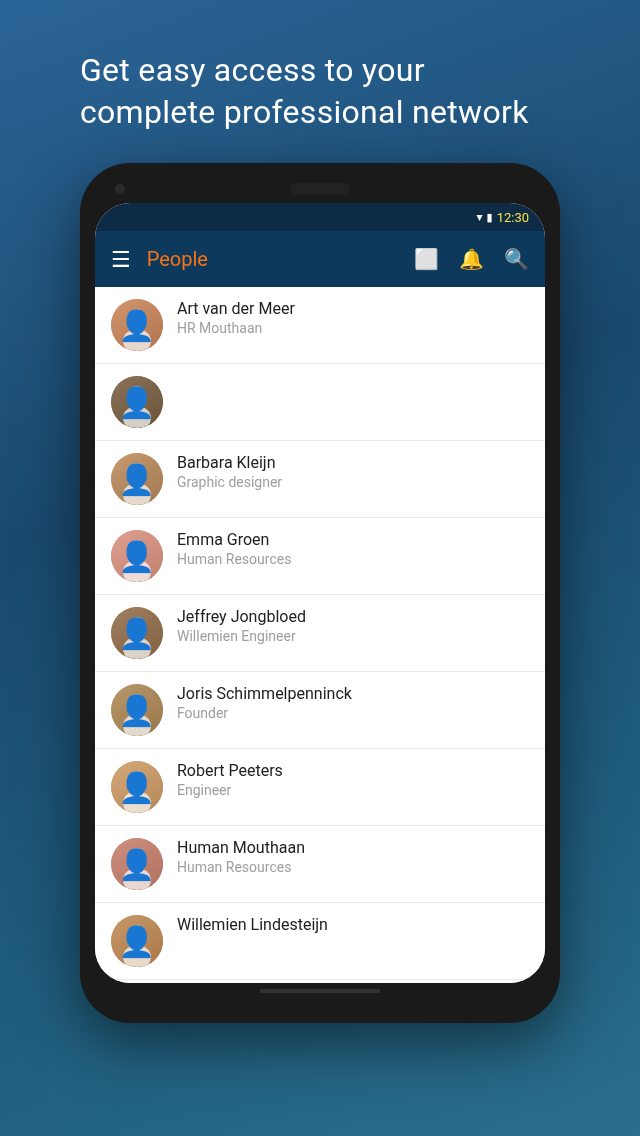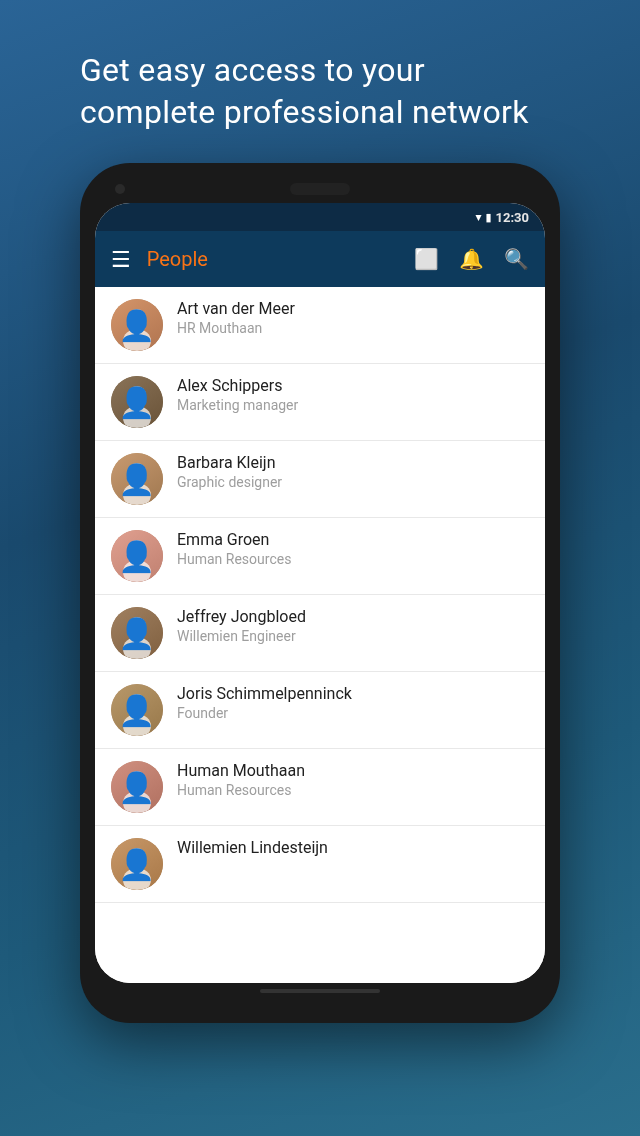--- a/index.html
+++ b/index.html
@@ -80,23 +80,23 @@
       background: #0d2b45;
       height: 28px;
       display: flex;
       justify-content: flex-end;
       align-items: center;
       padding: 0 16px;
       gap: 6px;
     }
 
     .status-time {
-      color: #e5e5e5;
+      color: #fde047;
       font-size: 13px;
-      font-weight: 700;
+      font-weight: 400;
     }
 
     .status-icons {
       display: flex;
       align-items: center;
       gap: 4px;
     }
 
     .wifi-icon {
       color: white;
@@ -283,24 +283,20 @@
         </div>
         <div class="person-item">
           <div class="avatar av2">
             <div class="face" style="background: linear-gradient(145deg, rgb(138, 115, 88), rgb(106, 83, 56)); display: flex; align-items: center; justify-content: center;">
               <svg width="52" height="52" viewBox="0 0 52 52">
                 <circle cx="26" cy="19" r="9" fill="rgba(255,255,255,0.7)"></circle>
                 <ellipse cx="26" cy="42" rx="14" ry="12" fill="rgba(255,255,255,0.7)"></ellipse>
               </svg>
             </div>
           </div>
-          <div class="person-info">
-            <span class="person-name">Alex Schippers</span>
-            <span class="person-role">Marketing manager</span>
-          </div>
         </div>
         <div class="person-item">
           <div class="avatar av3">
             <div class="face" style="background: linear-gradient(145deg, rgb(200, 154, 112), rgb(160, 120, 80)); display: flex; align-items: center; justify-content: center;">
               <svg width="52" height="52" viewBox="0 0 52 52">
                 <circle cx="26" cy="19" r="9" fill="rgba(255,255,255,0.7)"></circle>
                 <ellipse cx="26" cy="42" rx="14" ry="12" fill="rgba(255,255,255,0.7)"></ellipse>
               </svg>
             </div>
           </div>
@@ -345,20 +341,34 @@
                 <ellipse cx="26" cy="42" rx="14" ry="12" fill="rgba(255,255,255,0.7)"></ellipse>
               </svg>
             </div>
           </div>
           <div class="person-info">
             <span class="person-name">Joris Schimmelpenninck</span>
             <span class="person-role">Founder</span>
           </div>
         </div>
         <div class="person-item">
+          <div class="avatar av7">
+            <div class="face" style="background: linear-gradient(145deg, rgb(212, 168, 120), rgb(180, 136, 88)); display: flex; align-items: center; justify-content: center;">
+              <svg width="52" height="52" viewBox="0 0 52 52">
+                <circle cx="26" cy="19" r="9" fill="rgba(255,255,255,0.7)"></circle>
+                <ellipse cx="26" cy="42" rx="14" ry="12" fill="rgba(255,255,255,0.7)"></ellipse>
+              </svg>
+            </div>
+          </div>
+          <div class="person-info">
+            <span class="person-name">Robert Peeters</span>
+            <span class="person-role">Engineer</span>
+          </div>
+        </div>
+        <div class="person-item">
           <div class="avatar av8">
             <div class="face" style="background: linear-gradient(145deg, rgb(208, 144, 128), rgb(176, 112, 96)); display: flex; align-items: center; justify-content: center;">
               <svg width="52" height="52" viewBox="0 0 52 52">
                 <circle cx="26" cy="19" r="9" fill="rgba(255,255,255,0.7)"></circle>
                 <ellipse cx="26" cy="42" rx="14" ry="12" fill="rgba(255,255,255,0.7)"></ellipse>
               </svg>
             </div>
           </div>
           <div class="person-info">
             <span class="person-name">Human Mouthaan</span>

